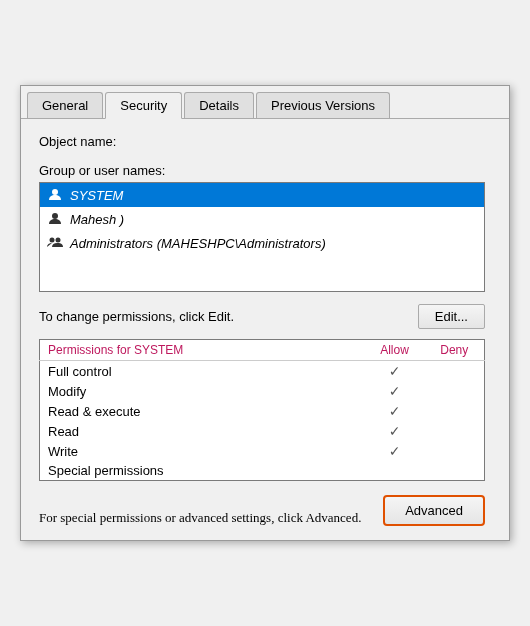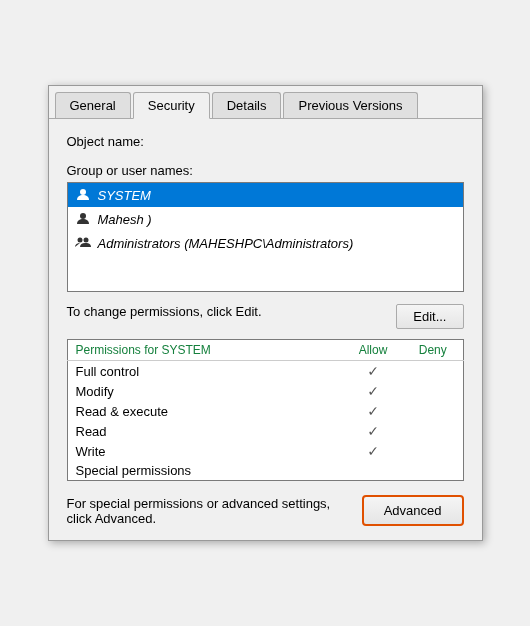--- a/index.html
+++ b/index.html
@@ -7,21 +7,21 @@
       font-family: 'Segoe UI', Tahoma, sans-serif;
       font-size: 13px;
       background: #f0f0f0;
       display: flex;
       justify-content: center;
       align-items: center;
       width: 530px;
       height: 626px;
     }
     .dialog {
-      width: 435px;
+      width: 490px;
       background: #f0f0f0;
       border: 1px solid #999;
       box-shadow: 2px 2px 8px rgba(0,0,0,0.3);
     }
     .tabs {
       display: flex;
       border-bottom: 1px solid #aaa;
       background: #f0f0f0;
       padding-top: 6px;
       padding-left: 6px;
@@ -38,21 +38,21 @@
       color: #000;
     }
     .tab.active {
       background: #f0f0f0;
       border-bottom: 1px solid #f0f0f0;
       margin-bottom: -1px;
       z-index: 1;
       font-weight: normal;
     }
     .content {
-      padding: 14px 18px 14px 18px;
+      padding: 14px 24px 14px 18px;
     }
     .object-name-row {
       display: flex;
       align-items: flex-start;
       margin-bottom: 14px;
       gap: 6px;
     }
     .object-name-label {
       font-size: 13px;
       white-space: nowrap;
@@ -91,20 +91,21 @@
       height: 18px;
       display: inline-flex;
       align-items: center;
       justify-content: center;
       flex-shrink: 0;
     }
     .permissions-info {
       font-size: 13px;
       margin-bottom: 10px;
       display: flex;
+      align-items: center;
       justify-content: space-between;
     }
     .permissions-info-text {
       flex: 1;
     }
     .btn {
       padding: 4px 16px;
       font-size: 13px;
       border: 1px solid #aaa;
       background: linear-gradient(to bottom, #f5f5f5, #e5e5e5);
@@ -117,21 +118,21 @@
       border: 1px solid #7a7a7a;
       background: #fff;
       margin-bottom: 14px;
       border-collapse: collapse;
     }
     .permissions-table th {
       font-size: 12px;
       font-weight: normal;
       padding: 3px 8px;
       text-align: left;
-      color: #15803d;
+      color: #be185d;
     }
     .permissions-table th.col-allow {
       text-align: center;
       width: 60px;
     }
     .permissions-table th.col-deny {
       text-align: center;
       width: 60px;
     }
     .permissions-table td {
@@ -156,20 +157,21 @@
     }
     .bottom-row {
       display: flex;
       align-items: flex-end;
       justify-content: space-between;
       gap: 10px;
     }
     .bottom-text {
       font-size: 13px;
       flex: 1;
+      font-family: Liberation Serif, serif;
     }
     .advanced-btn {
       padding: 6px 20px;
       font-size: 13px;
       border: 2px solid #e05000;
       background: linear-gradient(to bottom, #f5f5f5, #e5e5e5);
       cursor: pointer;
       border-radius: 4px;
       white-space: nowrap;
       font-weight: normal;

